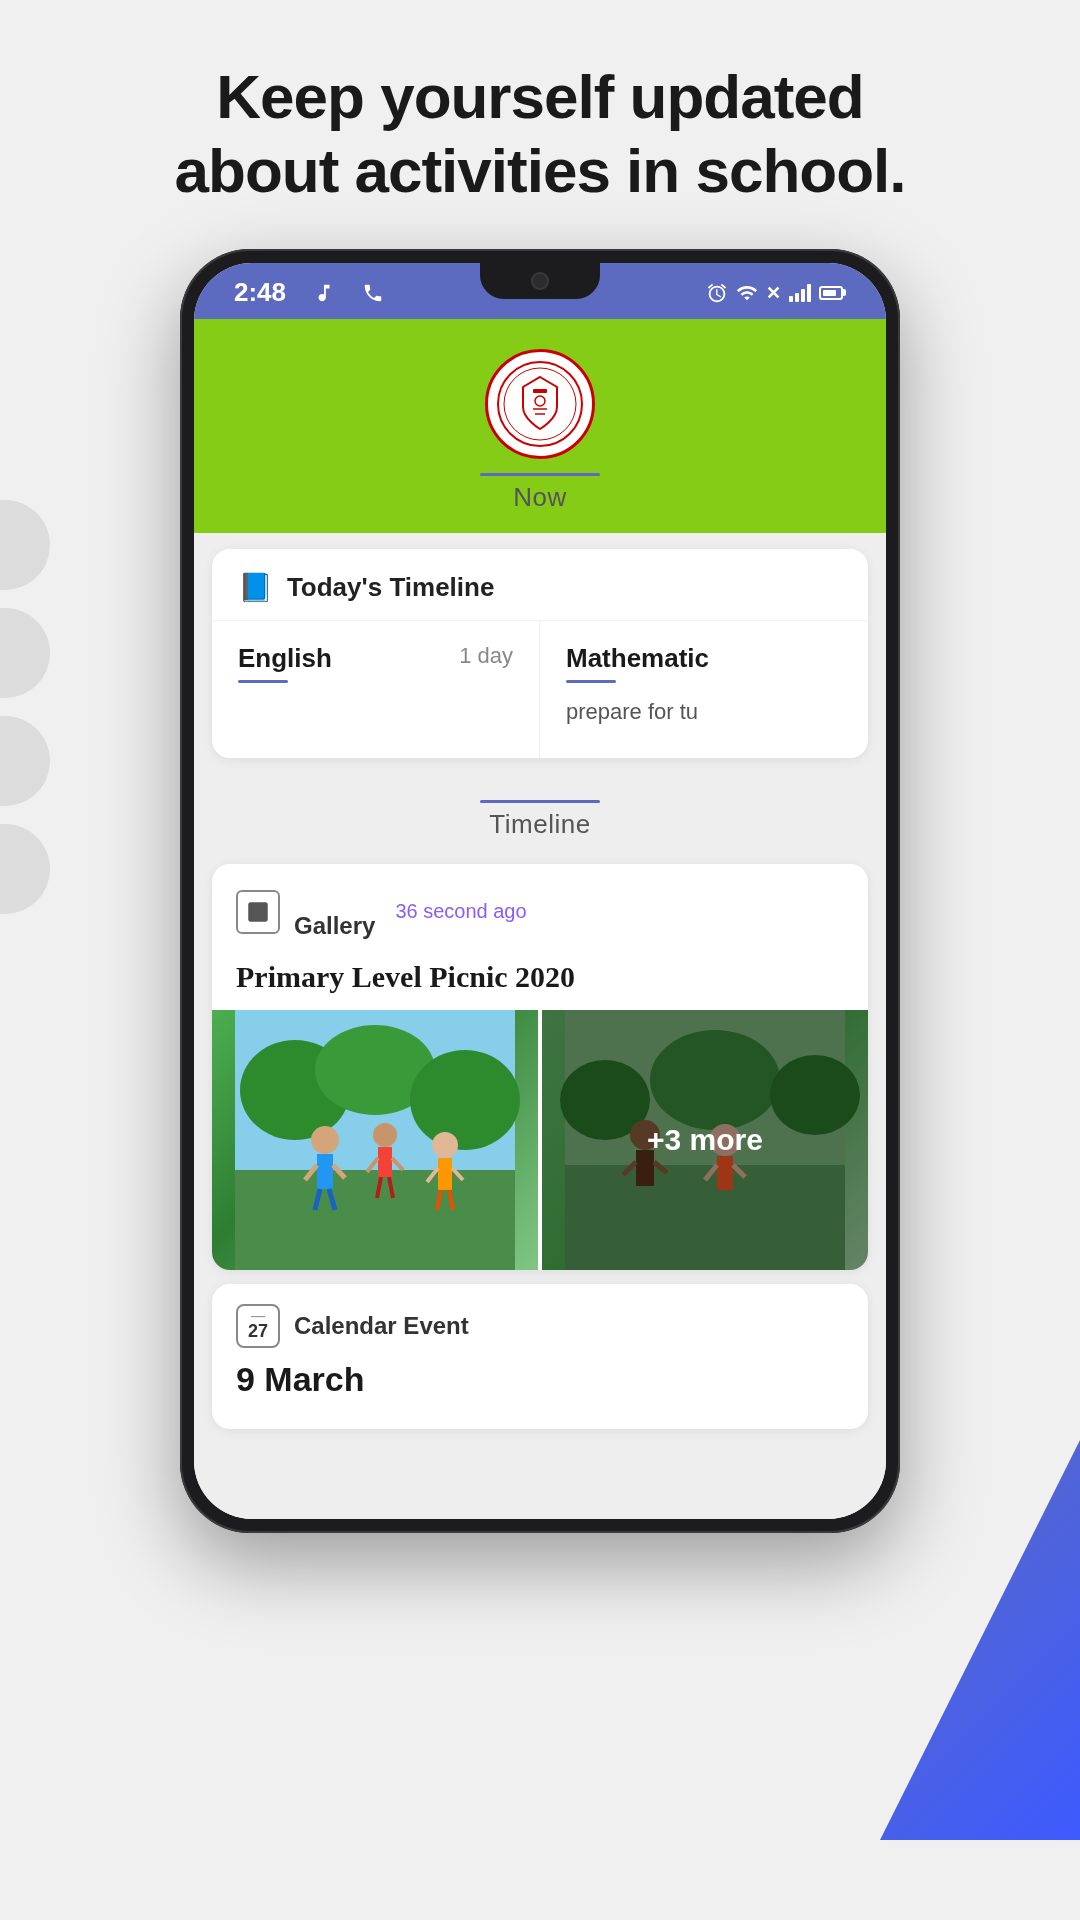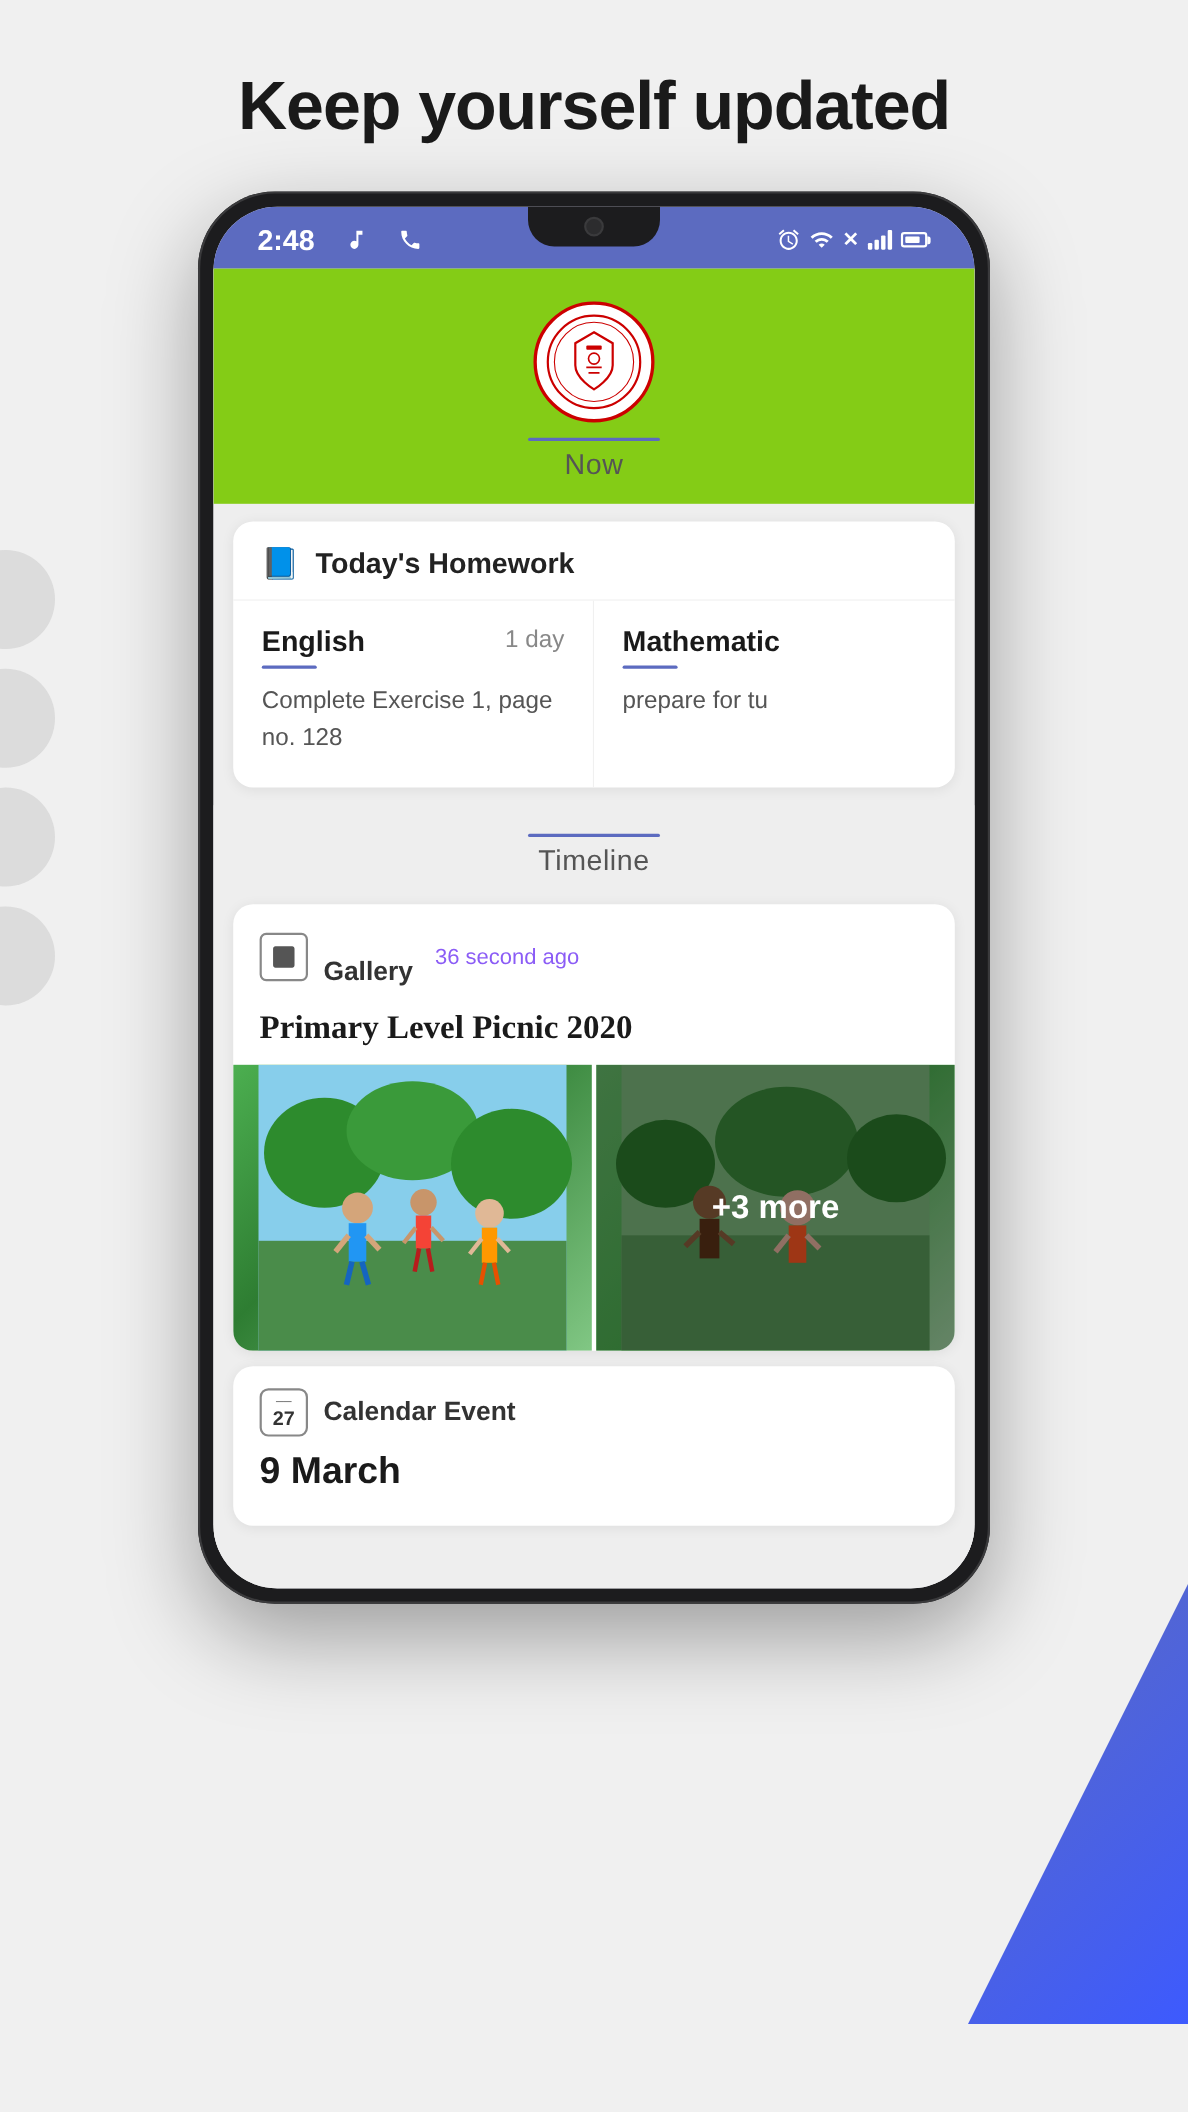--- a/index.html
+++ b/index.html
@@ -490,20 +490,21 @@
   <div class="bg-circle"></div>
   <div class="bg-circle"></div>
   <div class="bg-circle"></div>
 </div>
 
 <div class="bg-triangle"></div>
 
 <div class="page-header">
   <h1>
     <span>Keep yourself updated</span><br>
+    <span>about activities in school.</span>
   </h1>
 </div>
 
 <div class="phone-frame">
   <div class="phone-screen">
 
     <div class="status-bar">
       <div class="notch">
         <div class="notch-camera"></div>
       </div>
@@ -567,33 +568,32 @@
         </div>
         <div class="now-indicator">
           <div class="now-line"></div>
           <span class="now-label">Now</span>
         </div>
       </div>
 
       <div class="card">
         <div class="card-header">
           <span class="card-header-icon">📘</span>
-          <span class="card-header-title">Today's Homework</span>
+          <span class="card-header-title">Today's Timeline</span>
         </div>
         <div class="homework-row">
 
           <div class="homework-item">
             <div class="homework-subject">
               <div>
                 <div class="subject-name">English</div>
                 <div class="subject-underline"></div>
               </div>
               <span class="subject-days">1 day</span>
             </div>
-            <div class="homework-text">Complete Exercise 1, page no. 128</div>
           </div>
 
           <div class="homework-item">
             <div class="homework-subject">
               <div>
                 <div class="subject-name">Mathematic</div>
                 <div class="subject-underline"></div>
               </div>
             </div>
             <div class="homework-text">prepare for tu</div>

